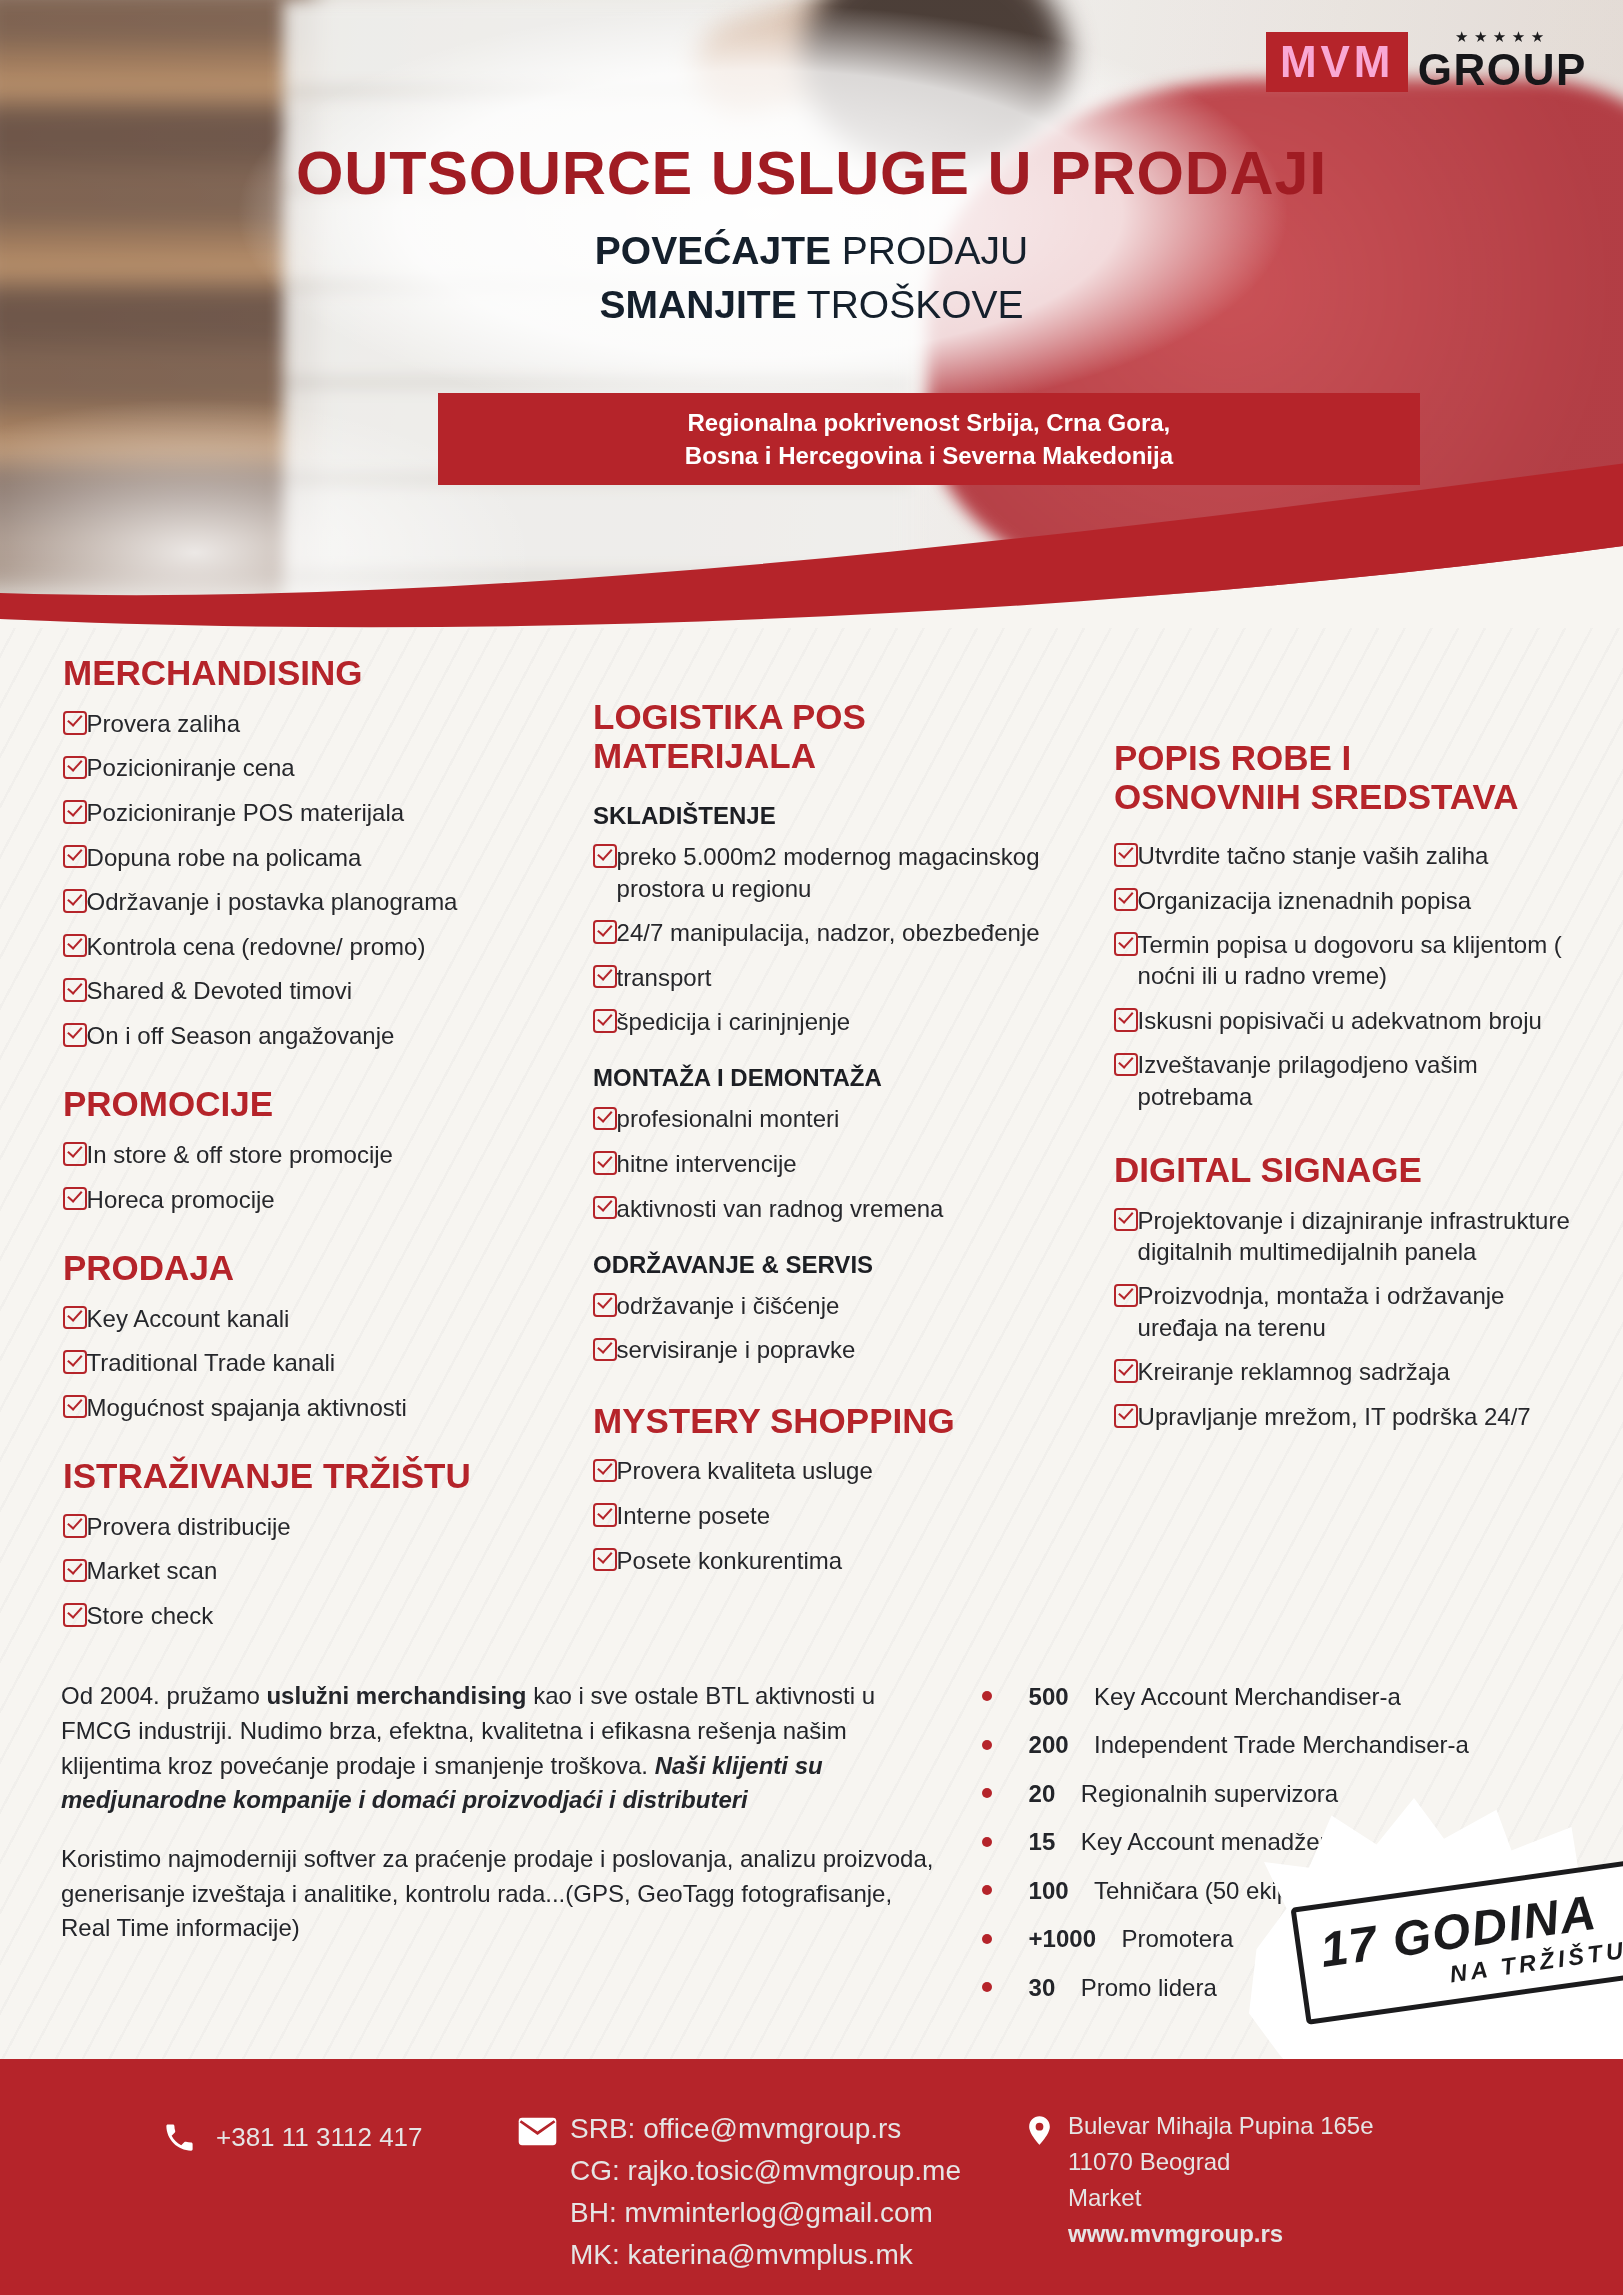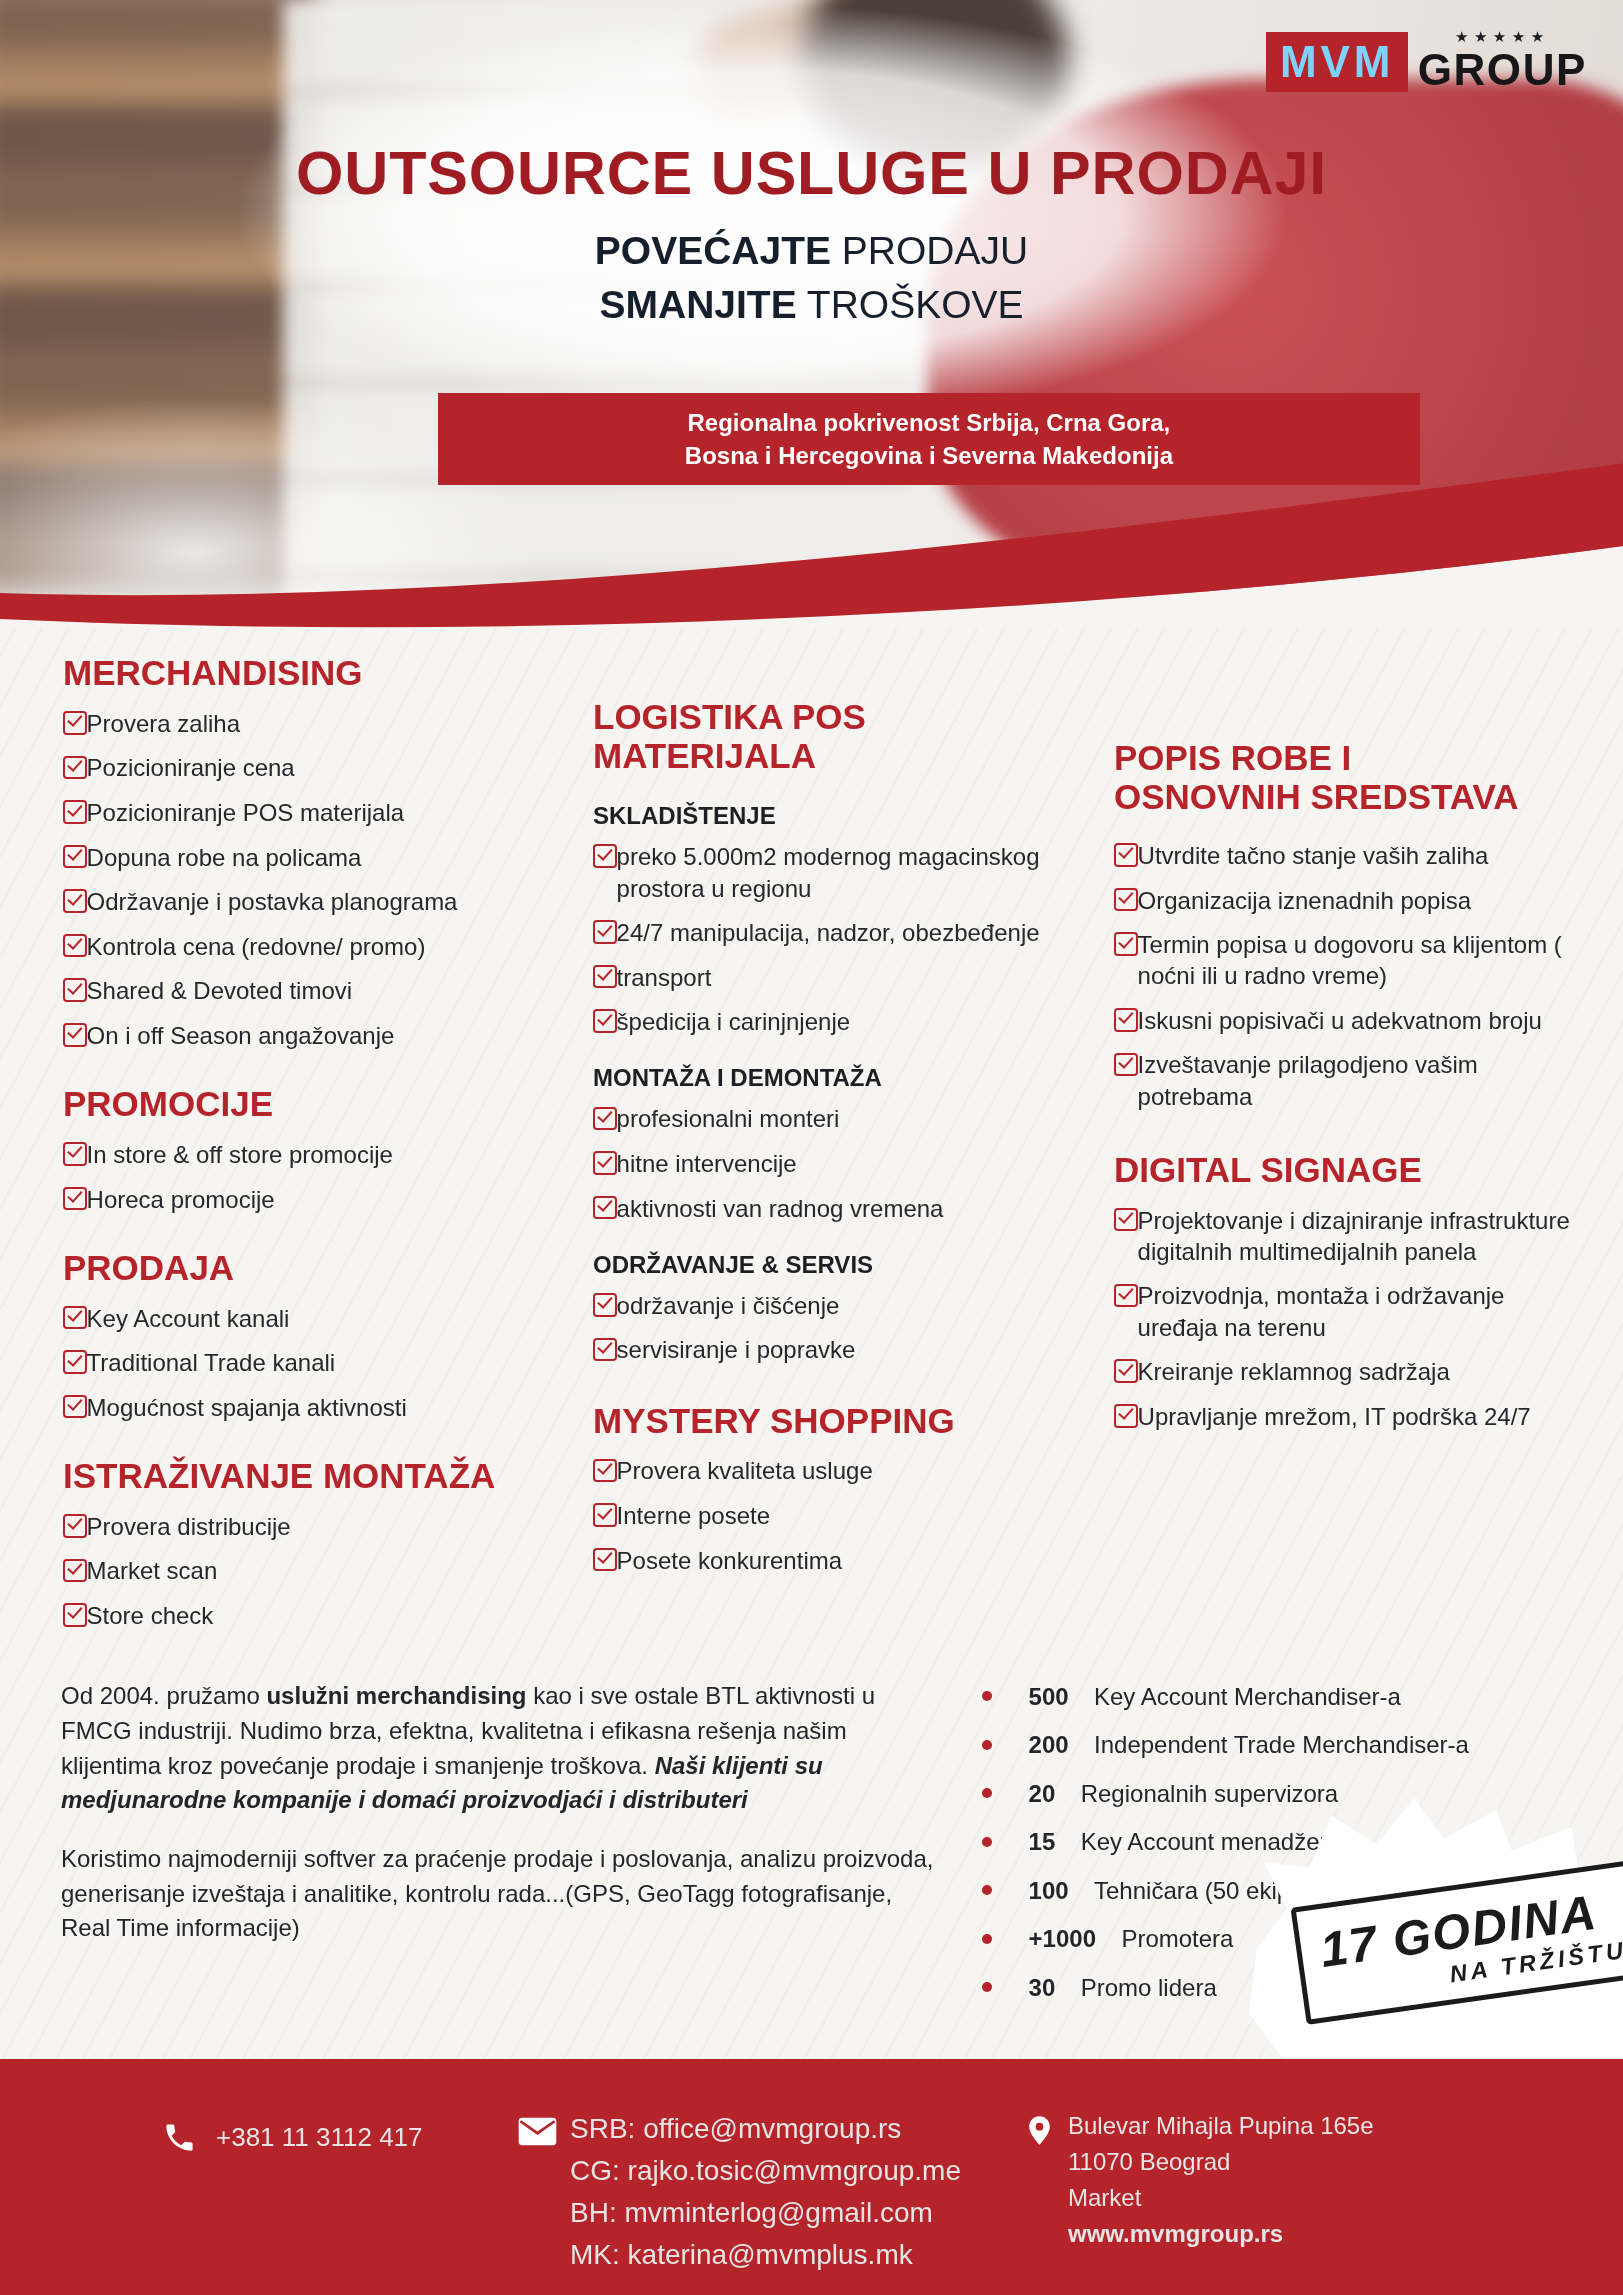--- a/index.html
+++ b/index.html
@@ -26,21 +26,21 @@
     border-radius:45% 20% 0 35%;filter:blur(7.9px);}
   .glow{position:absolute;inset:0;z-index:2;background:
     radial-gradient(ellipse 691px 275px at 47% 34%,rgba(255,255,255,0.98) 0%,rgba(255,255,255,0.8) 52%,rgba(255,255,255,0) 76%),
     radial-gradient(ellipse 487px 220px at 12% 88%,rgba(255,255,255,0.85),rgba(255,255,255,0) 70%),
     linear-gradient(rgba(255,255,255,0.12),rgba(255,255,255,0.12));}
   .wm{position:absolute;left:1123px;top:408px;z-index:3;transform:rotate(-9deg);color:#fff;}
   .wm1{font-size:23.6px;font-weight:bold;letter-spacing:7.9px;opacity:.9;}
   .wm2{font-size:18px;letter-spacing:3.1px;opacity:.5;margin-top:12.6px;}
 
   .logo{position:absolute;top:28px;right:36px;z-index:4;display:flex;align-items:flex-end;gap:9.4px;}
-  .logo-mvm{background:#b5242a;color:#7dd3fc;font-weight:bold;font-size:44px;line-height:1;
+  .logo-mvm{background:#b5242a;color:#f9a8d4;font-weight:bold;font-size:44px;line-height:1;
     padding:7.9px 14px;letter-spacing:3.9px;}
   .logo-right{display:flex;flex-direction:column;align-items:center;}
   .logo-stars{font-size:15px;letter-spacing:5.5px;color:#1c1c1e;margin-bottom:1.6px;}
   .logo-group{font-size:44px;line-height:1;font-weight:bold;color:#17171a;letter-spacing:1.6px;}
 
   .hero-title{position:absolute;z-index:4;top:138px;left:0;width:100%;margin:0;text-align:center;
     font-size:61px;font-weight:bold;color:#a01c23;letter-spacing:0.8px;}
   .hero-sub{position:absolute;z-index:4;left:0;width:100%;text-align:center;font-size:39px;color:#15202c;}
   .hero-sub b{font-weight:bold;}
   .hero-sub1{top:229px;}
@@ -199,21 +199,21 @@
             <span class="chk"></span>
             <span class="itx">Traditional Trade kanali</span>
           </li>
           <li>
             <span class="chk"></span>
             <span class="itx">Mogućnost spajanja aktivnosti</span>
           </li>
         </ul>
     </section>
     <section class="sec">
-      <h2 class="h-red">ISTRAŽIVANJE MONTAŽA</h2>
+      <h2 class="h-red">ISTRAŽIVANJE TRŽIŠTU</h2>
       <ul class="checklist">
           <li>
             <span class="chk"></span>
             <span class="itx">Provera distribucije</span>
           </li>
           <li>
             <span class="chk"></span>
             <span class="itx">Market scan</span>
           </li>
           <li>

